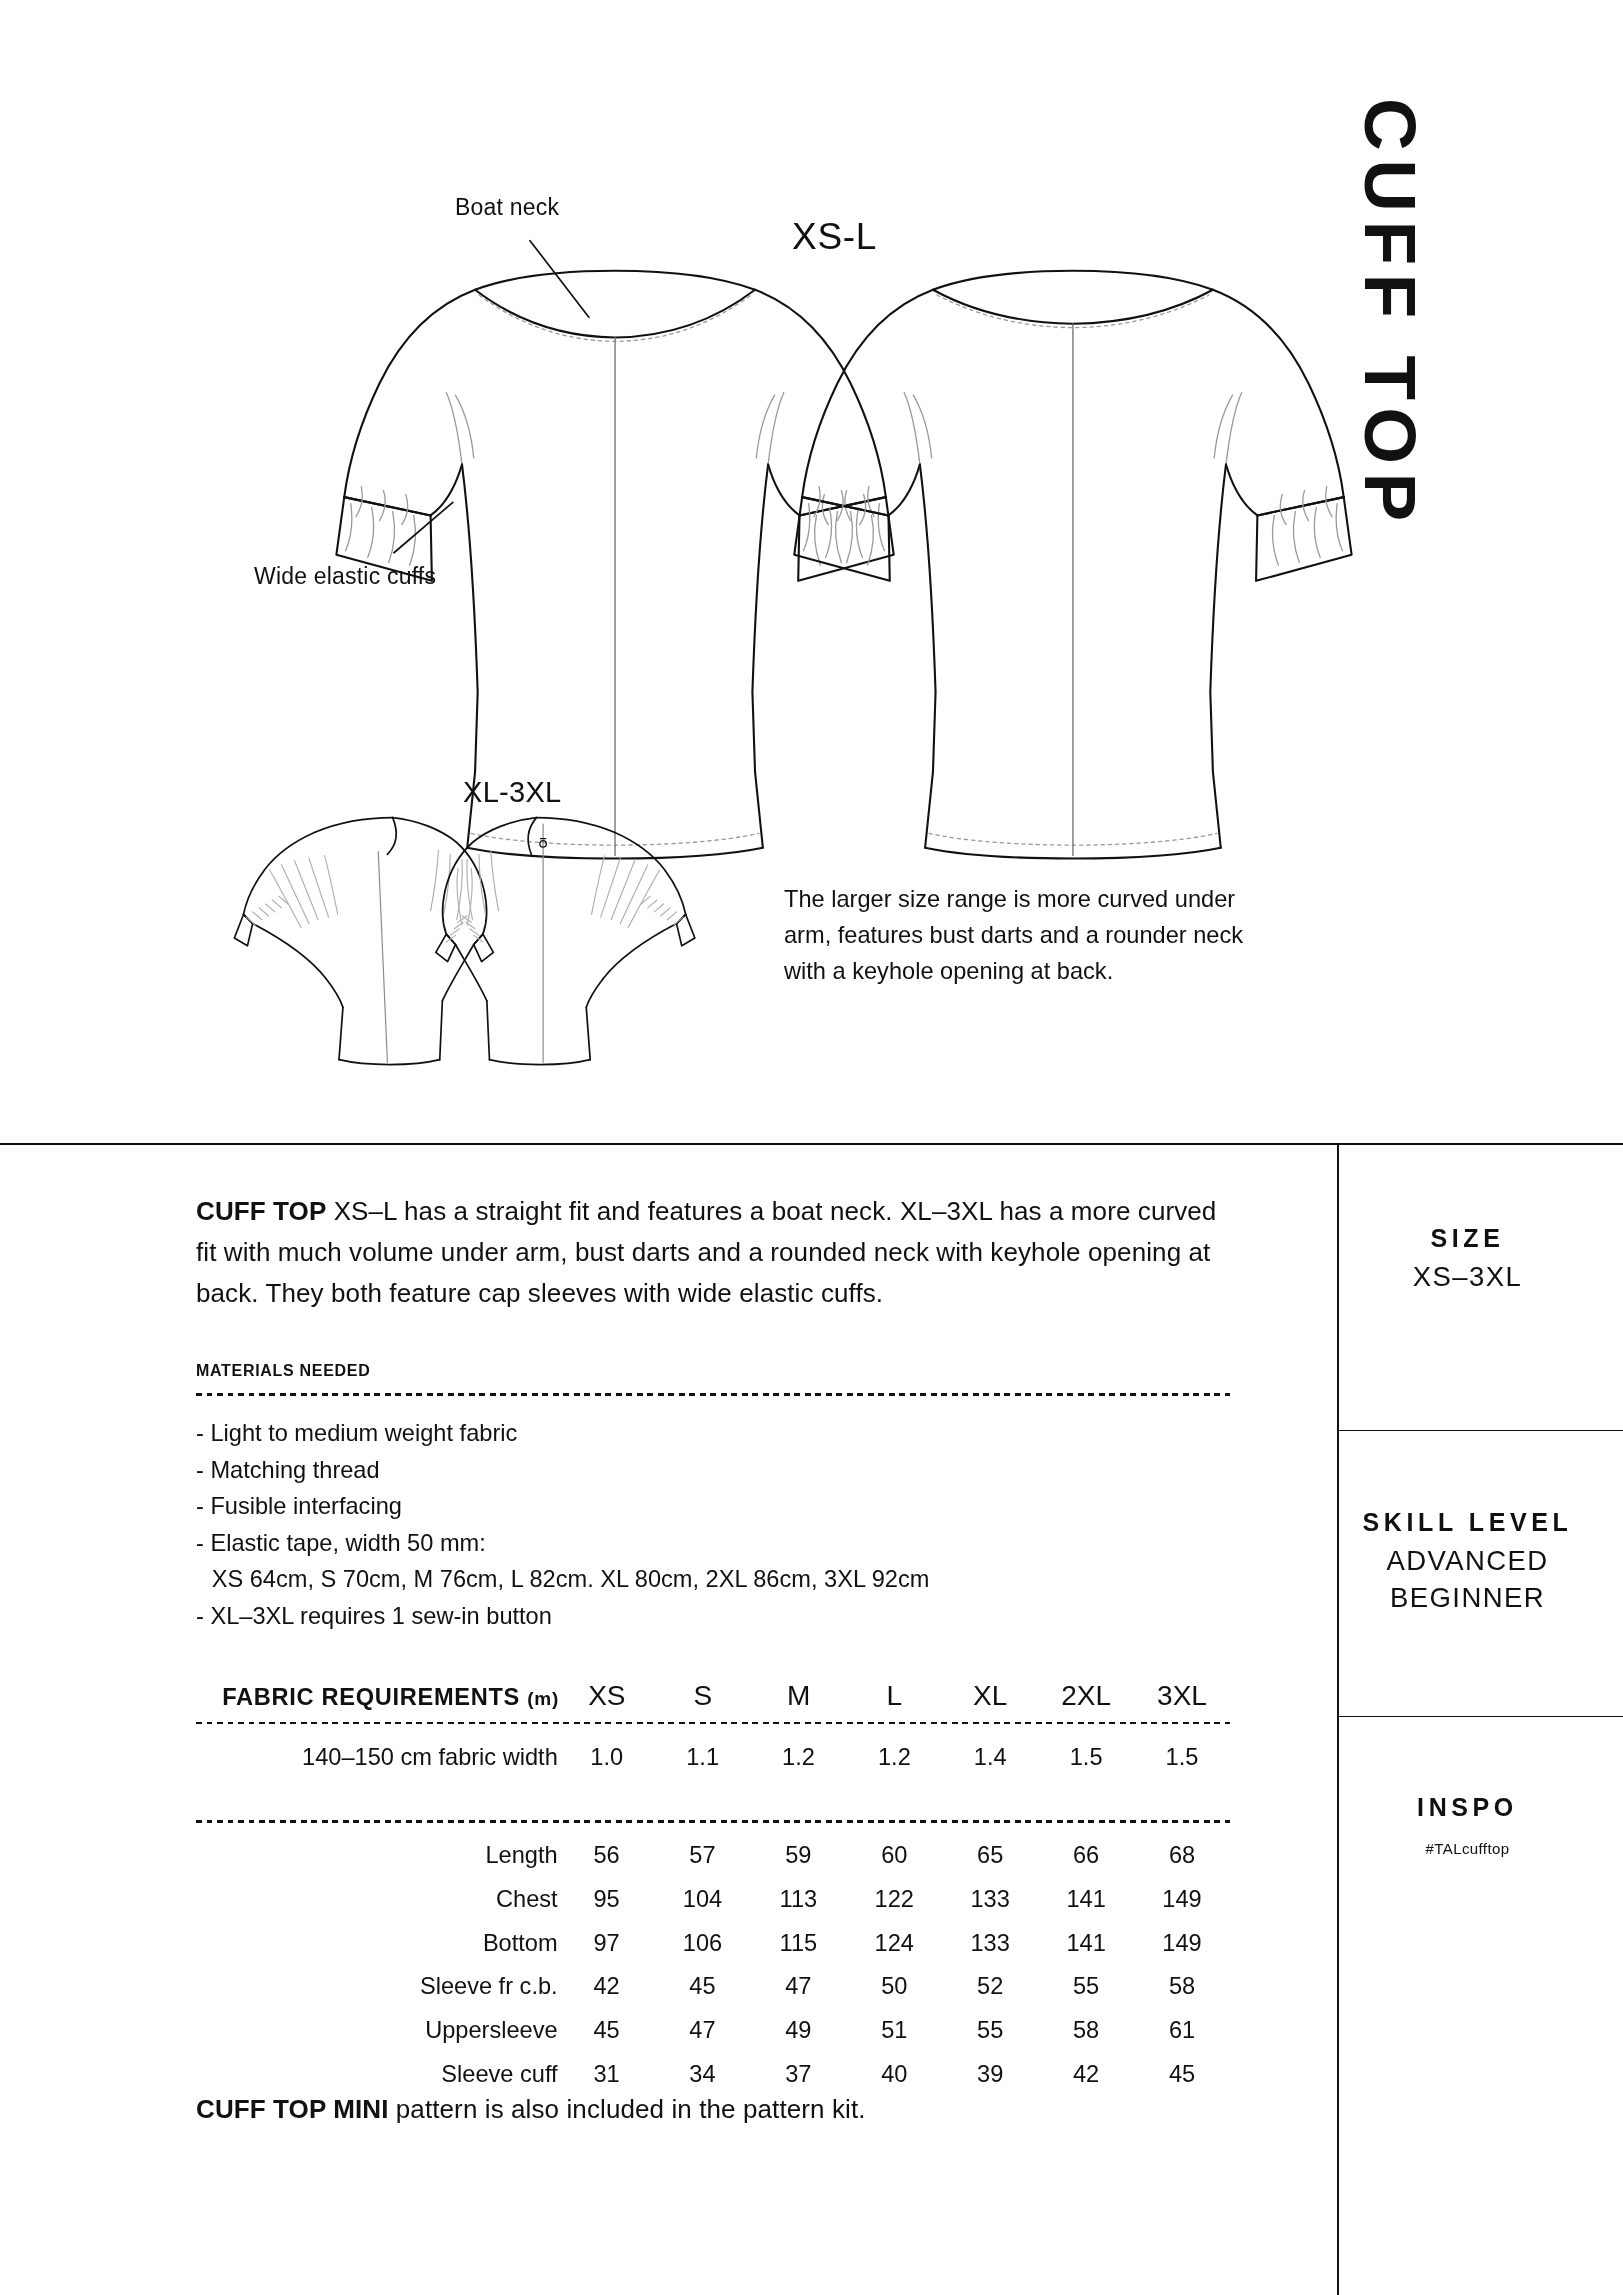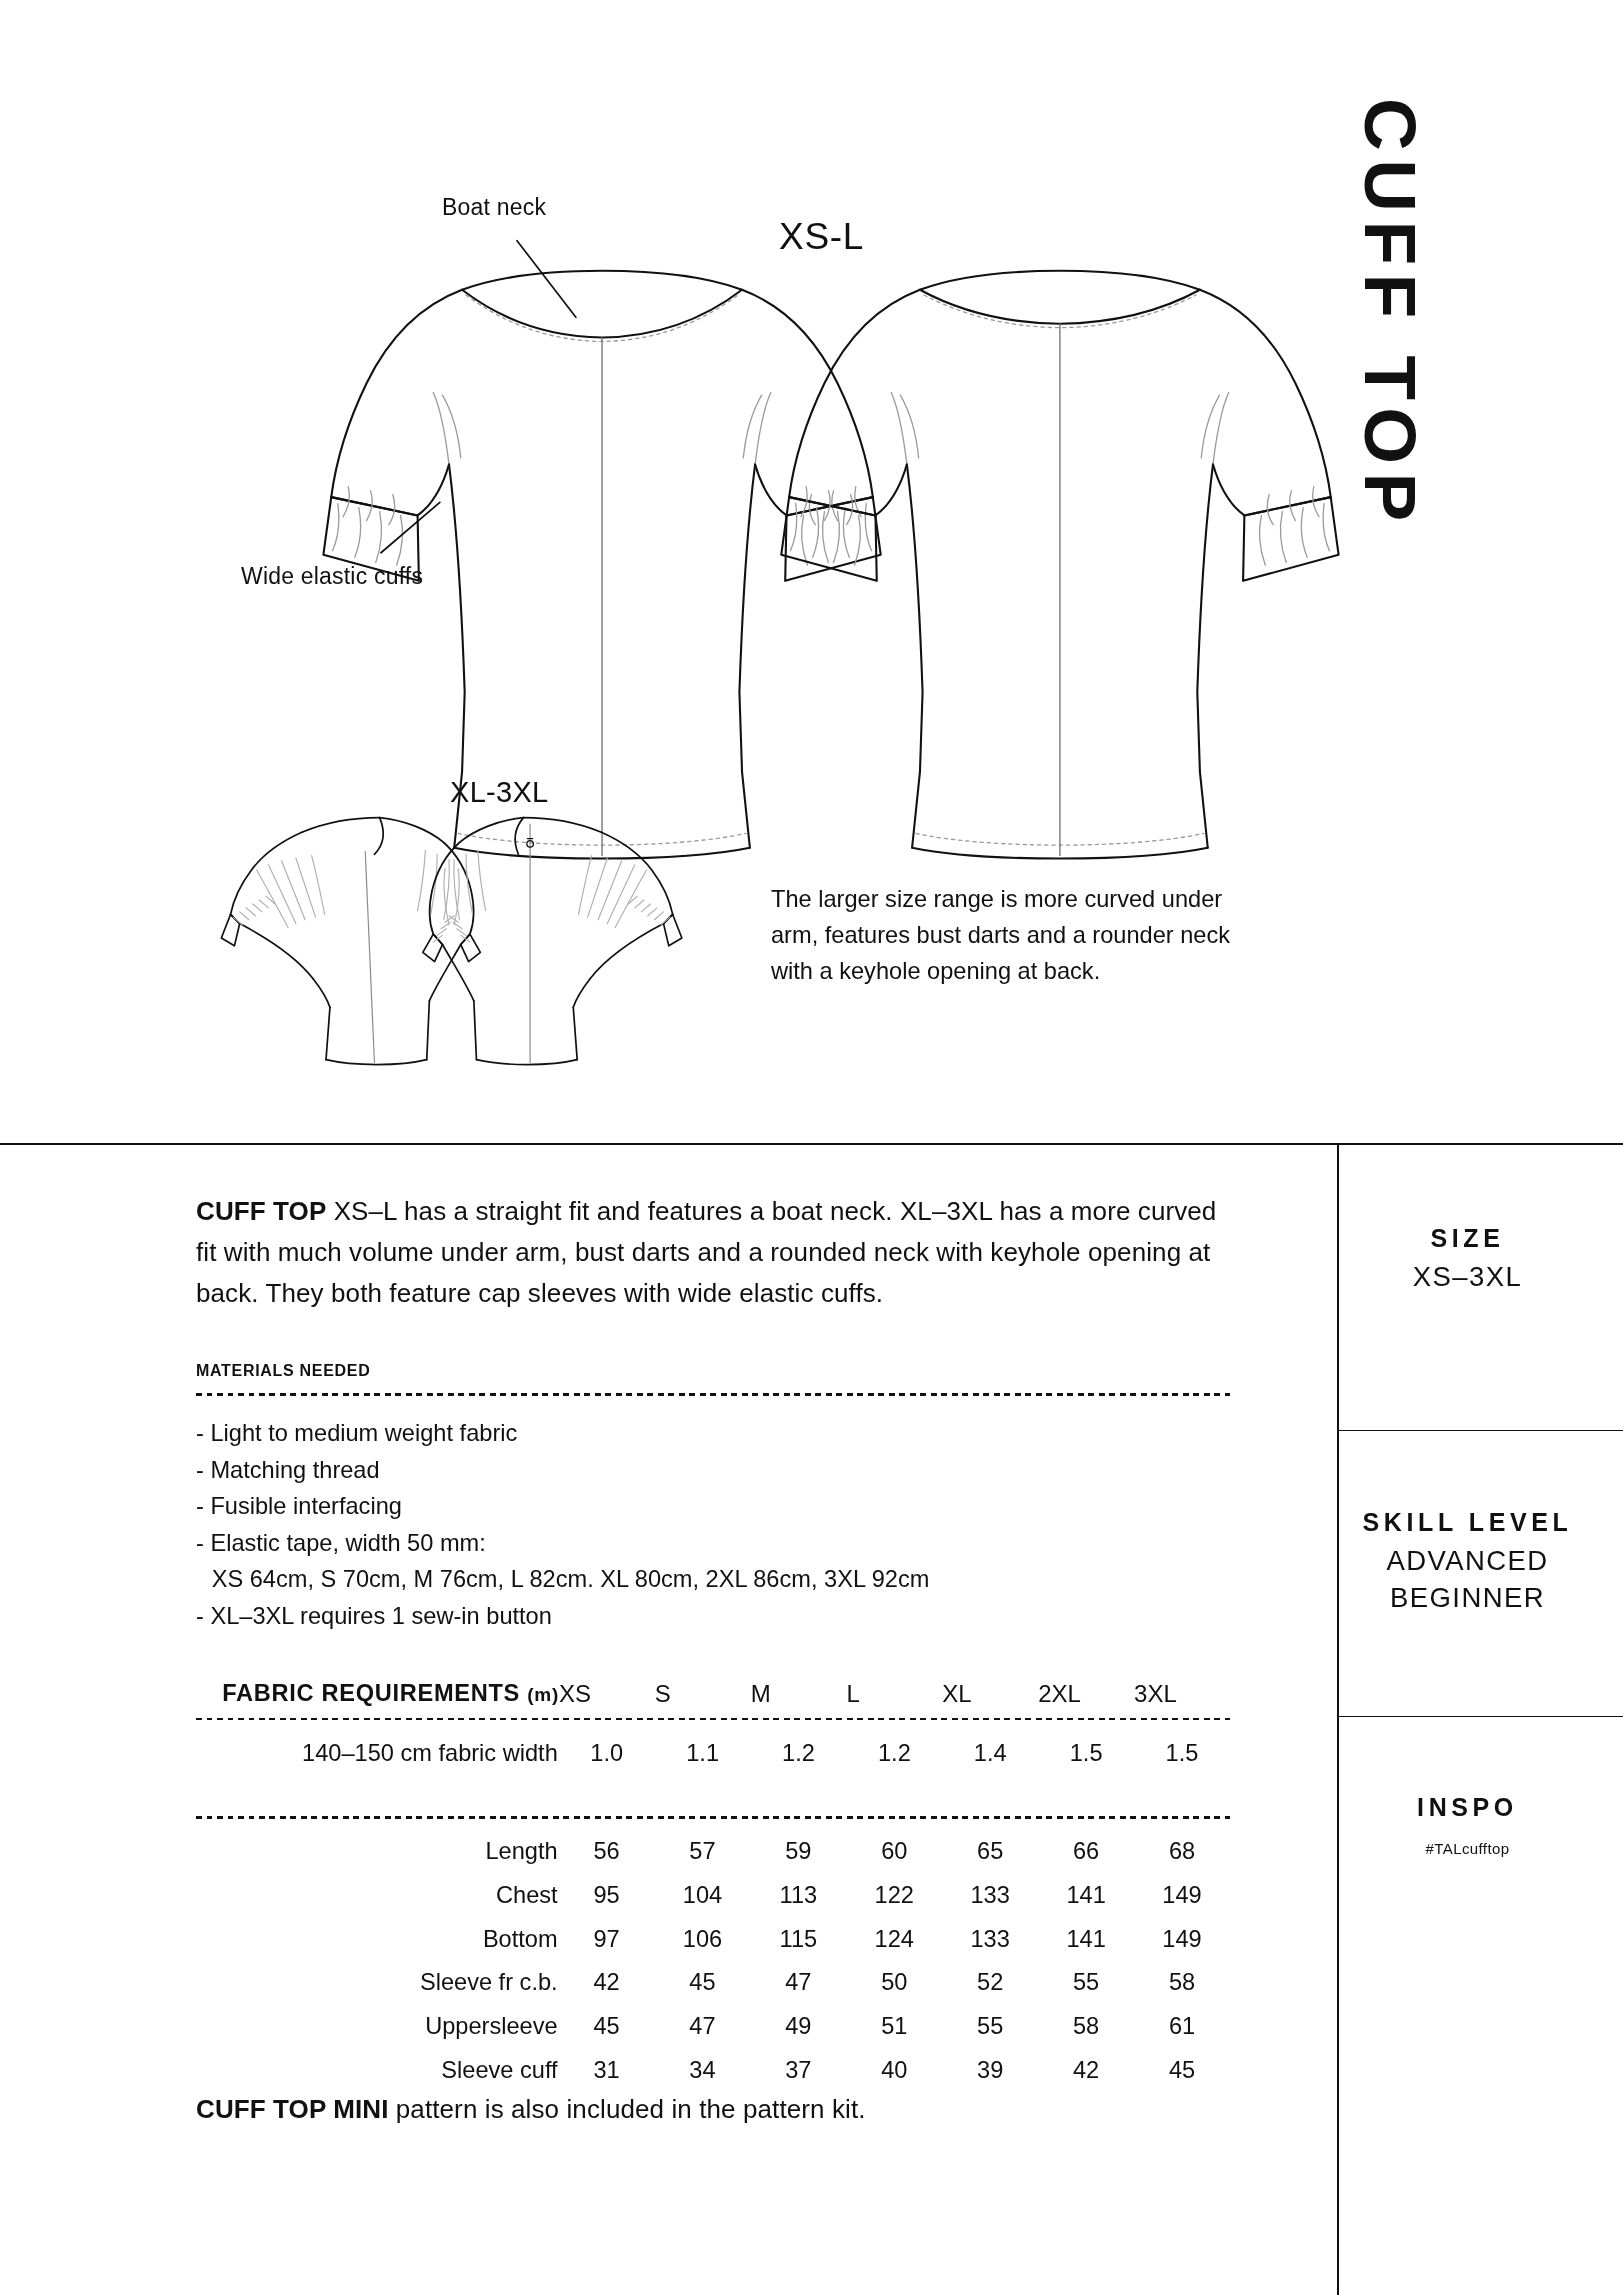--- a/index.html
+++ b/index.html
@@ -12,21 +12,21 @@
 
   
   #vertical-title{
     position:absolute;left:1427px;top:98px;
     transform-origin:left top;transform:rotate(90deg);
     font-weight:bold;font-size:73px;letter-spacing:8.5px;
     white-space:nowrap;line-height:1;
   }
 
   
-  #illustrations{position:absolute;left:0;top:0;width:1348px;height:1112px;}
+  #illustrations{position:absolute;left:13px;top:0;width:1348px;height:1112px;}
   #illustrations svg{position:absolute;left:0;top:0;}
 
   .anno{position:absolute;font-size:23px;letter-spacing:0.2px;color:#111;white-space:nowrap;}
   #label-boat-neck{left:442px;top:194px;}
   #label-wide-cuffs{left:241px;top:563px;}
   #label-xsl{left:779px;top:216px;font-size:37px;letter-spacing:0.7px;}
   #label-xl3xl{left:450px;top:776px;font-size:29px;letter-spacing:0.3px;}
   #caption-large{
     position:absolute;left:771px;top:882px;width:497px;
     font-size:23.6px;line-height:1.52;color:#111;
@@ -54,21 +54,21 @@
   }
 
   #materials-list{margin-top:19.6px;font-size:23.6px;line-height:1.545;}
   #materials-list .mat-line{white-space:pre;}
   #materials-list .indent{padding-left:15.7px;}
 
   
   table{border-collapse:collapse;width:100%;font-size:23.6px;}
   #fabric-table{margin-top:3.9px;}
   .tbl-head-row td{font-weight:bold;letter-spacing:0.7px;padding:0;vertical-align:bottom;}
-  .tbl-head-row td.sz{font-weight:normal;letter-spacing:0;font-size:24px;}
+  .tbl-head-row td.sz{font-weight:normal;letter-spacing:0;text-align:center;font-size:28px;}
   .u{font-size:19px;}
   td.lbl{text-align:right;white-space:nowrap;}
   td.num{text-align:center;}
   .col-lbl{width:363px;}
   .col-sz{width:96px;}
 
   #fabric-table td{padding:0;line-height:1;}
   #fabric-rows td{padding-top:19.6px;font-size:23.6px;}
 
   #measure-table td{padding:0;line-height:1;}

